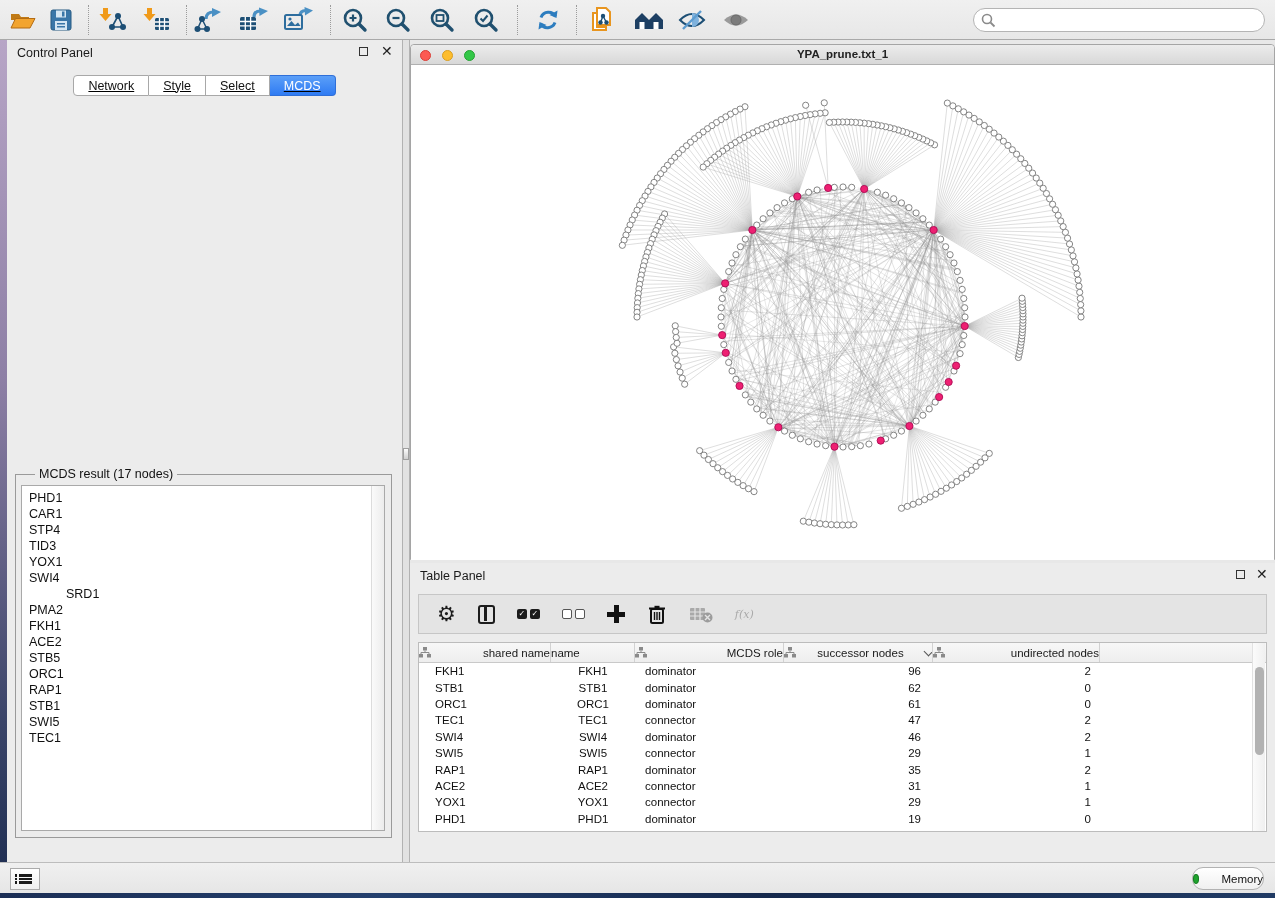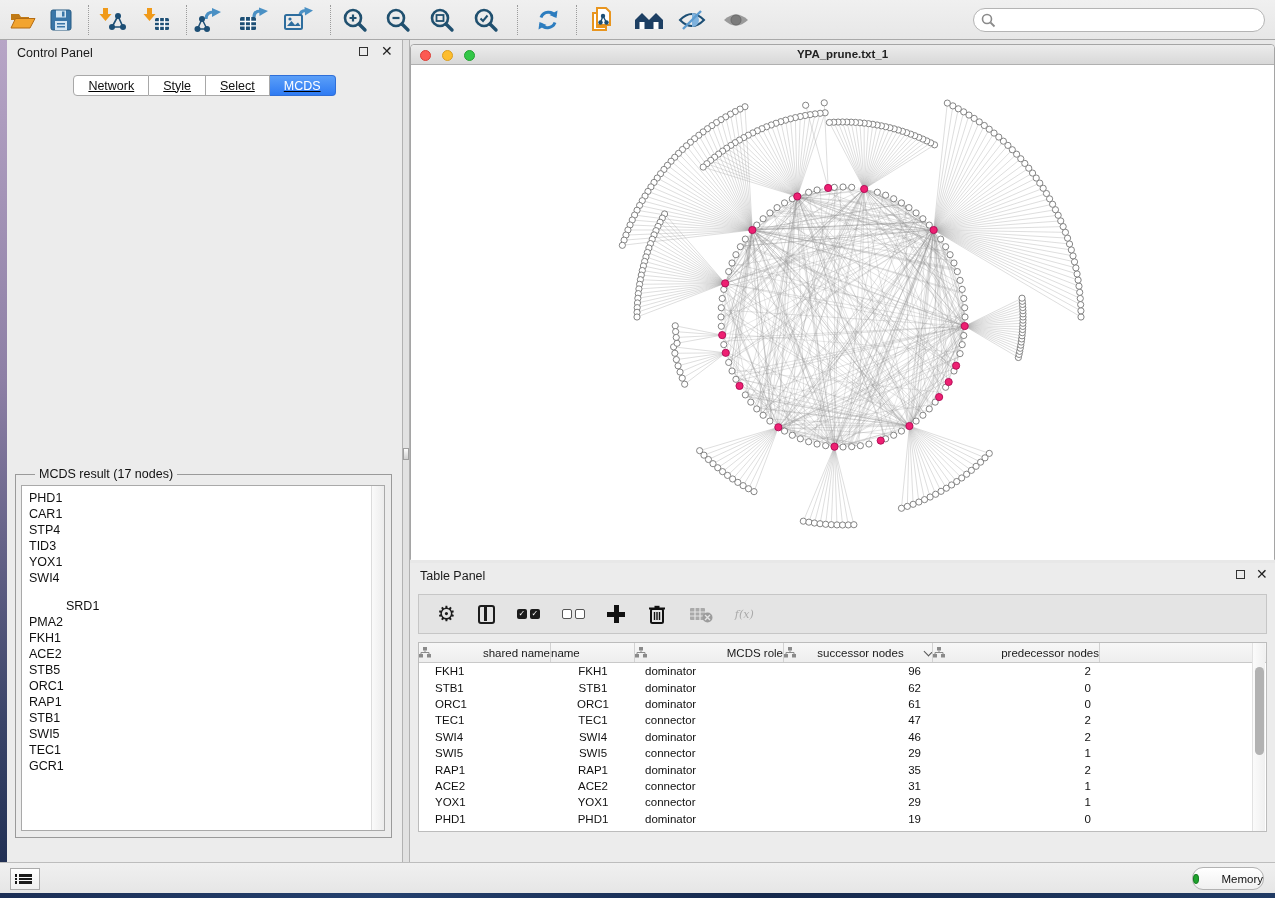--- a/index.html
+++ b/index.html
@@ -291,31 +291,30 @@
       <div id="result-border"></div>
       <div id="result-title">MCDS result (17 nodes)</div>
       <div id="result-list">
         <div id="result-scroll"></div>
       <div class="result-item" style="margin-top: 4px;">PHD1</div>
           <div class="result-item" style="margin-top: 0px;">CAR1</div>
           <div class="result-item" style="margin-top: 0px;">STP4</div>
           <div class="result-item" style="margin-top: 0px;">TID3</div>
           <div class="result-item" style="margin-top: 0px;">YOX1</div>
           <div class="result-item" style="margin-top: 0px;">SWI4</div>
-          <div class="result-item" style="margin-top: 12px; padding-left: 44px;">SRD1</div>
+          <div class="result-item" style="margin-top: 0px; padding-left: 44px;">SRD1</div>
           <div class="result-item" style="margin-top: 0px;">PMA2</div>
           <div class="result-item" style="margin-top: 0px;">FKH1</div>
           <div class="result-item" style="margin-top: 0px;">ACE2</div>
           <div class="result-item" style="margin-top: 0px;">STB5</div>
           <div class="result-item" style="margin-top: 0px;">ORC1</div>
           <div class="result-item" style="margin-top: 0px;">RAP1</div>
           <div class="result-item" style="margin-top: 0px;">STB1</div>
           <div class="result-item" style="margin-top: 0px;">SWI5</div>
           <div class="result-item" style="margin-top: 0px;">TEC1</div>
-          <div class="result-item" style="margin-top: 0px;">GCR1</div>
         </div>
     </div>
   </div>
 
   <div id="splitter" class="abs">
     <div id="splitter-handle"></div>
   </div>
 
   <div id="right-pane" class="abs">
 
@@ -1318,21 +1317,21 @@
               <span>successor nodes</span>
               <span class="sort-chev"></span>
             </div>
             <div class="hcell" style="width: 167px; flex: 0 0 167px;">
               <svg width="12" height="11">
                 <rect x="4" y="0" width="4" height="3.5" fill="#8a8a8a"></rect>
                 <rect x="0" y="7" width="4" height="3.5" fill="#8a8a8a"></rect>
                 <rect x="8" y="7" width="4" height="3.5" fill="#8a8a8a"></rect>
                 <path d="M6 3.5 v2 M2 7 v-1.5 h8 V7" stroke="#8a8a8a" fill="none"></path>
               </svg>
-              <span>predecessor nodes</span>
+              <span>undirected nodes</span>
             </div>
             <div class="hcell" style="flex: 1 1 0%; border-right: none;"></div>
           </div>
         <div id="tbl-body">
             <div class="trow">
               <div class="tcell" style="flex: 0 0 132px; text-align: left; padding-left: 16px; padding-right: 0px;">FKH1</div>
               <div class="tcell" style="flex: 0 0 84px; text-align: center; padding-left: 0px; padding-right: 0px;">FKH1</div>
               <div class="tcell" style="flex: 0 0 149px; text-align: left; padding-left: 10px; padding-right: 0px;">dominator</div>
               <div class="tcell" style="flex: 0 0 149px; text-align: right; padding-left: 0px; padding-right: 12px;">96</div>
               <div class="tcell" style="flex: 0 0 167px; text-align: right; padding-left: 0px; padding-right: 9px;">2</div>

